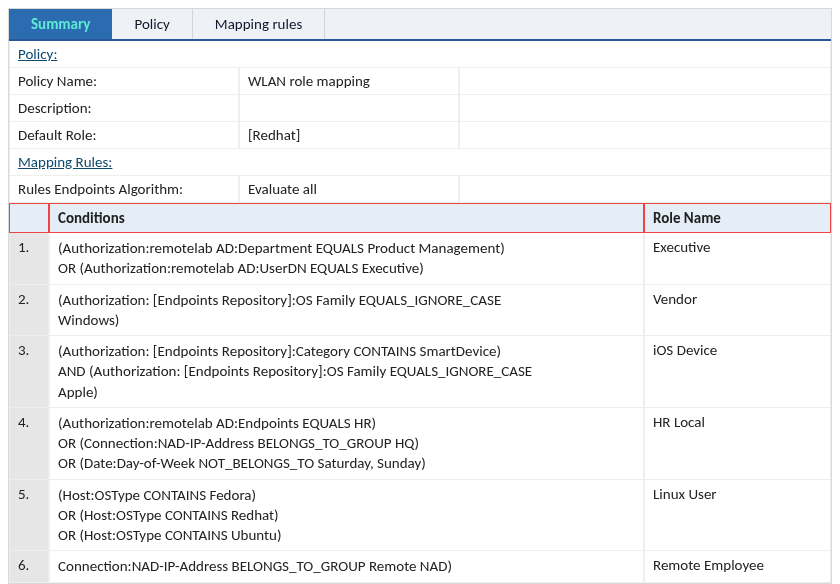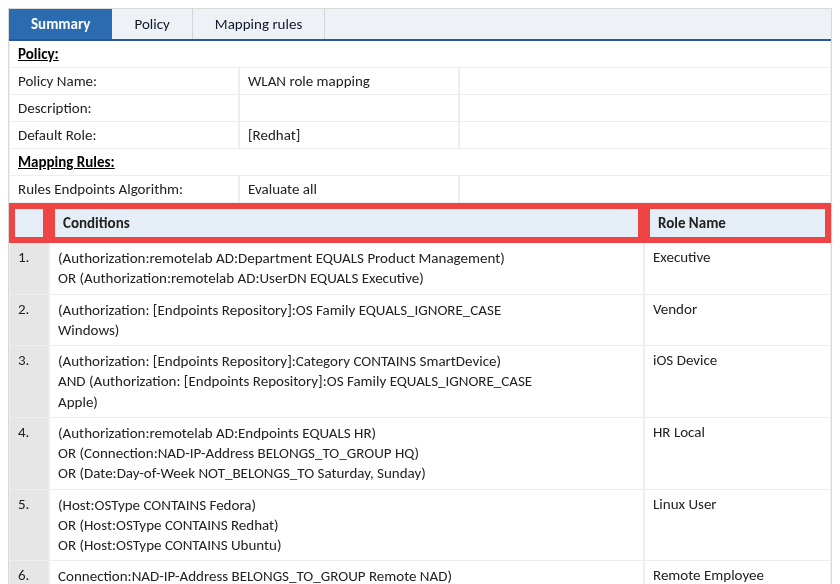--- a/index.html
+++ b/index.html
@@ -23,27 +23,27 @@
   }
   .tab {
     padding: 6px 22px;
     font-size: 15px;
     cursor: pointer;
     color: #0f172a;
     border-right: 1px solid #d0d6dc;
   }
   .tab.active {
     background: #2b6cb0;
-    color: #ffffff;
+    color: #5eead4;
     font-weight: 600;
     border-right: none;
   }
   .section-link {
-    color: #000000;
-    font-weight: 700;
+    color: #0c4a6e;
+    font-weight: 400;
     text-decoration: underline;
   }
   .grid {
     display: grid;
     grid-template-columns: 230px 220px 1fr;
   }
   .grid .cell {
     border: 1px solid #eee;
     padding: 4px 8px;
     border-top: none;
@@ -55,21 +55,21 @@
     grid-column: 1 / span 3;
   }
   .rules-hdr {
     display: grid;
     grid-template-columns: 40px 595px 1fr;
     background: #e5eef7;
     font-weight: 600;
   }
   .rules-hdr .hcell {
     padding: 5px 8px;
-    border: 6px solid #ef4444;
+    border: 1px solid #ef4444;
   }
   .rule-row {
     display: grid;
     grid-template-columns: 40px 595px 1fr;
   }
   .rule-row .rcell {
     border: 1px solid #eee;
     padding: 5px 8px;
     border-top: none;
     vertical-align: top;

